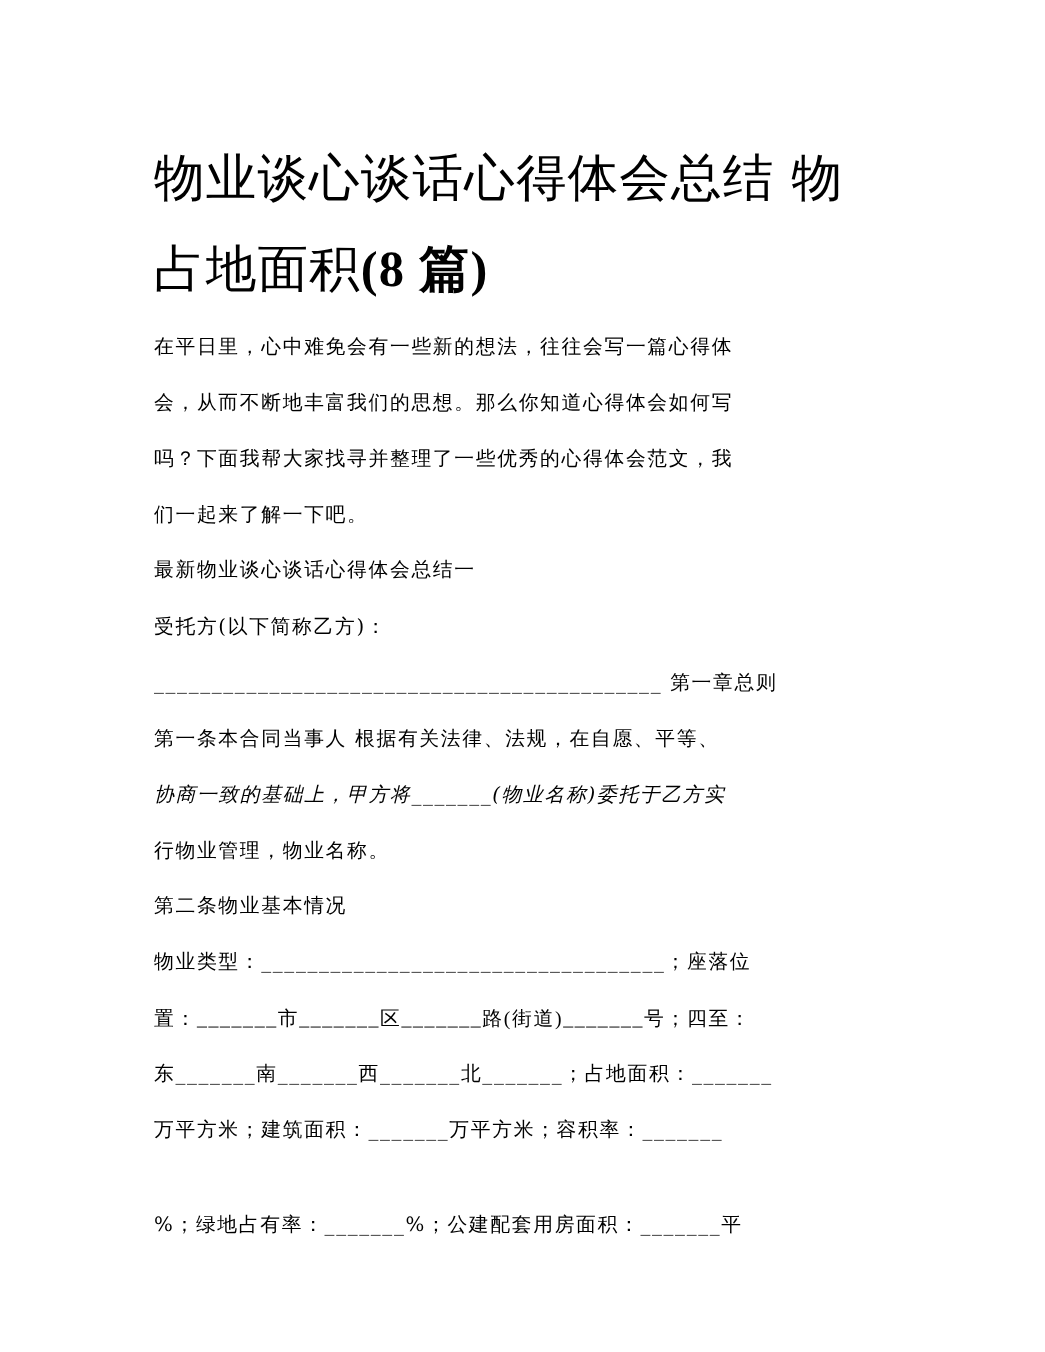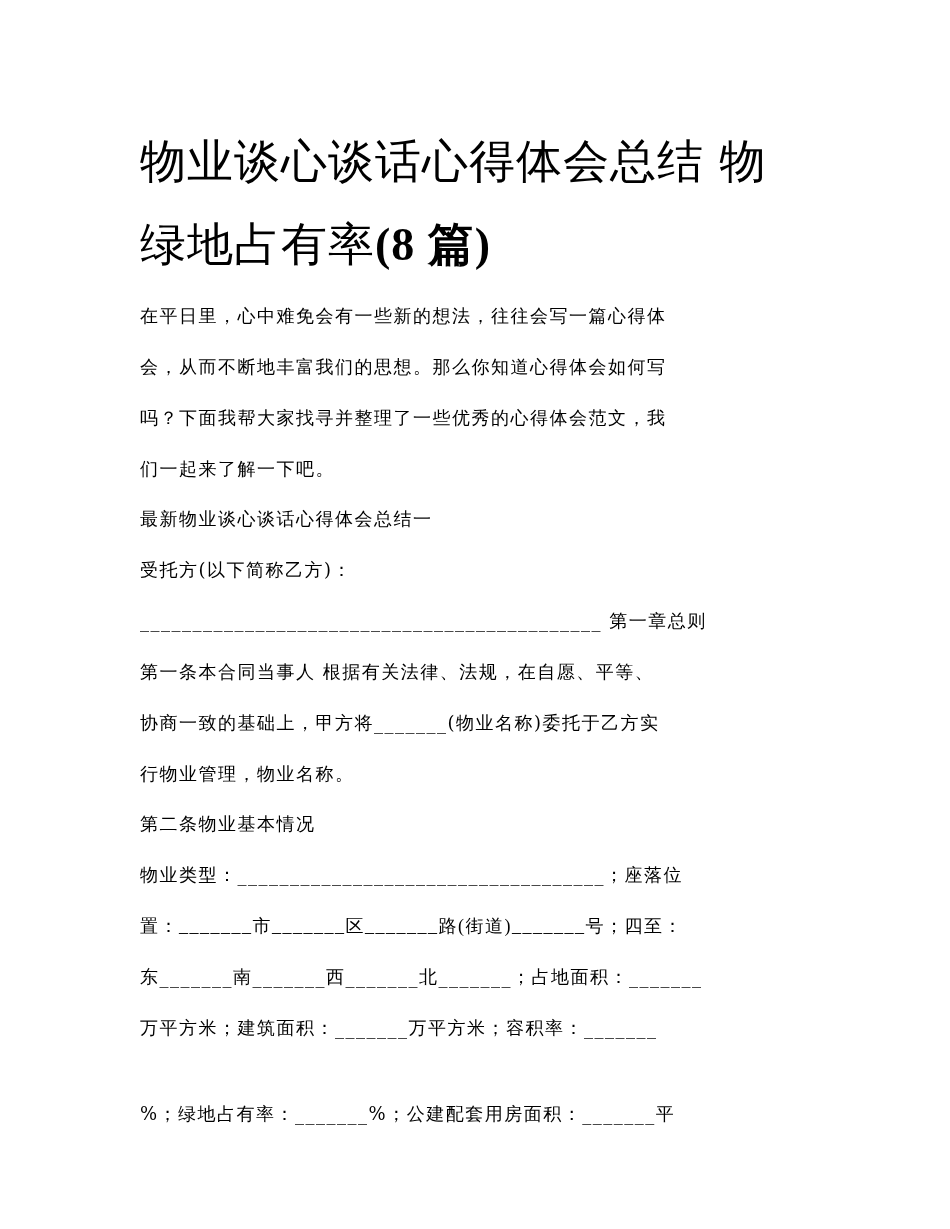--- a/index.html
+++ b/index.html
@@ -47,34 +47,34 @@
   </style>
 </head>
 <body>
 
 <div class="page">
 
   <div class="title-line" style="top:115px;">
     <span>物业谈心谈话心得体会总结 物</span>
   </div>
   <div class="title-line" style="top:198px;">
-    <span>绿地占有率</span><span class="bold">(8 篇)</span>
+    <span>占地面积</span><span class="bold">(8 篇)</span>
   </div>
 
   <div class="line" style="top:284px;">在平日里，心中难免会有一些新的想法，往往会写一篇心得体</div>
   <div class="line" style="top:335px;">会，从而不断地丰富我们的思想。那么你知道心得体会如何写</div>
   <div class="line" style="top:386px;">吗？下面我帮大家找寻并整理了一些优秀的心得体会范文，我</div>
   <div class="line" style="top:437px;">们一起来了解一下吧。</div>
 
   <div class="line" style="top:487px;">最新物业谈心谈话心得体会总结一</div>
 
   <div class="line" style="top:538px;">受托方(以下简称乙方)：</div>
   <div class="line" style="top:589px;">____________________________________________ 第一章总则</div>
   <div class="line" style="top:640px;">第一条本合同当事人 根据有关法律、法规，在自愿、平等、</div>
-  <div class="line" style="top:691px;">协商一致的基础上，甲方将_______(物业名称)委托于乙方实</div>
+  <div class="line" style="top:691px;font-style:italic;">协商一致的基础上，甲方将_______(物业名称)委托于乙方实</div>
   <div class="line" style="top:742px;">行物业管理，物业名称。</div>
   <div class="line" style="top:792px;">第二条物业基本情况</div>
   <div class="line" style="top:843px;">物业类型：___________________________________；座落位</div>
   <div class="line" style="top:894px;font-family:Liberation Serif, serif;">置：_______市_______区_______路(街道)_______号；四至：</div>
   <div class="line" style="top:945px;">东_______南_______西_______北_______；占地面积：_______</div>
   <div class="line" style="top:996px;">万平方米；建筑面积：_______万平方米；容积率：_______</div>
   <div class="line" style="top:1047px;margin-top:35px;">%；绿地占有率：_______%；公建配套用房面积：_______平</div>
 
 </div>
 

